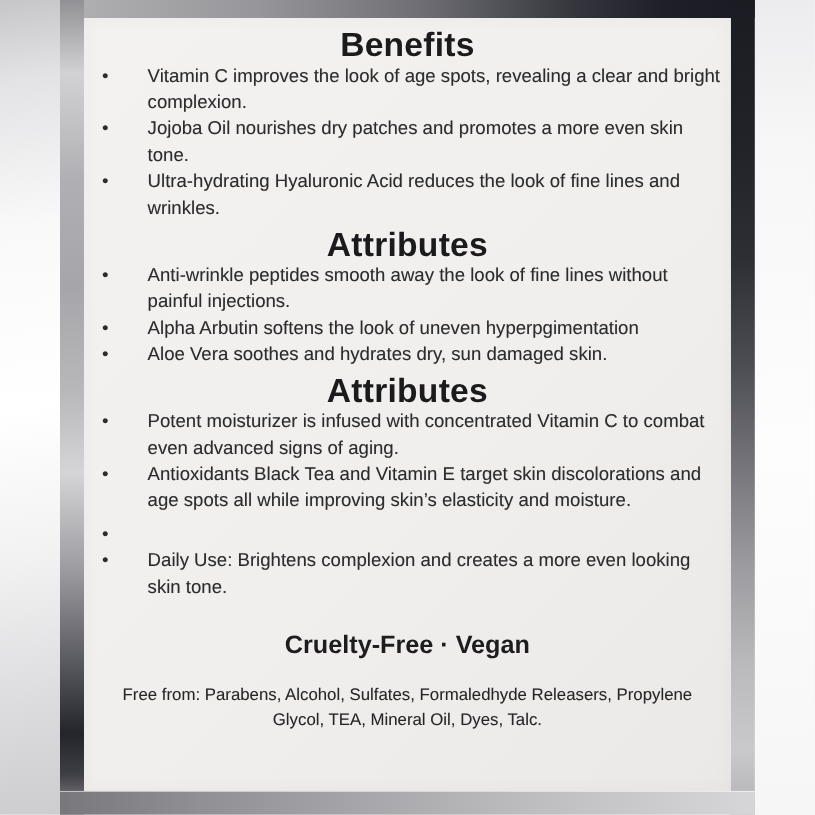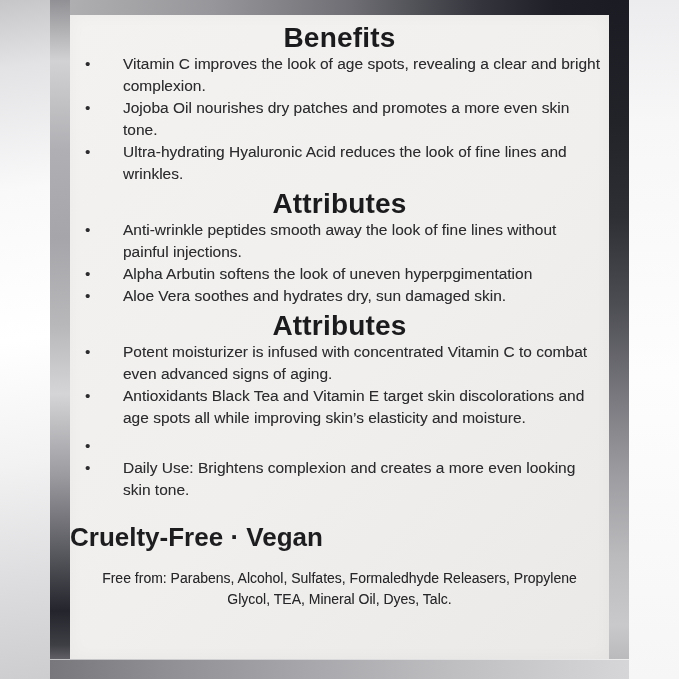--- a/index.html
+++ b/index.html
@@ -72,22 +72,22 @@
   .bullets .dot {
     flex:0 0 14px; width:14px; text-align:left;
     font-size:15.5px; line-height:22px; color:#2c2c2e;
   }
   .bullets .txt {
     display:block; max-width:480px;
     text-shadow:0 0 0.6px rgba(44,44,46,0.30);
     margin-left:24px;
   }
   .claims {
-    margin-top:24px; 
-    font-size:26px; line-height:25px; font-weight:bold; color:#1d1d1f;
+    margin-top:24px; text-align:center;
+    font-size:21px; line-height:25px; font-weight:bold; color:#1d1d1f;
   }
   .freefrom {
     margin:18px auto 0; max-width:500px; text-align:center;
     font-size:14px; line-height:21px; color:#262628;
     text-shadow:0 0 0.6px rgba(44,44,46,0.25);
   }
 </style>
 </head>
 <body>
 

